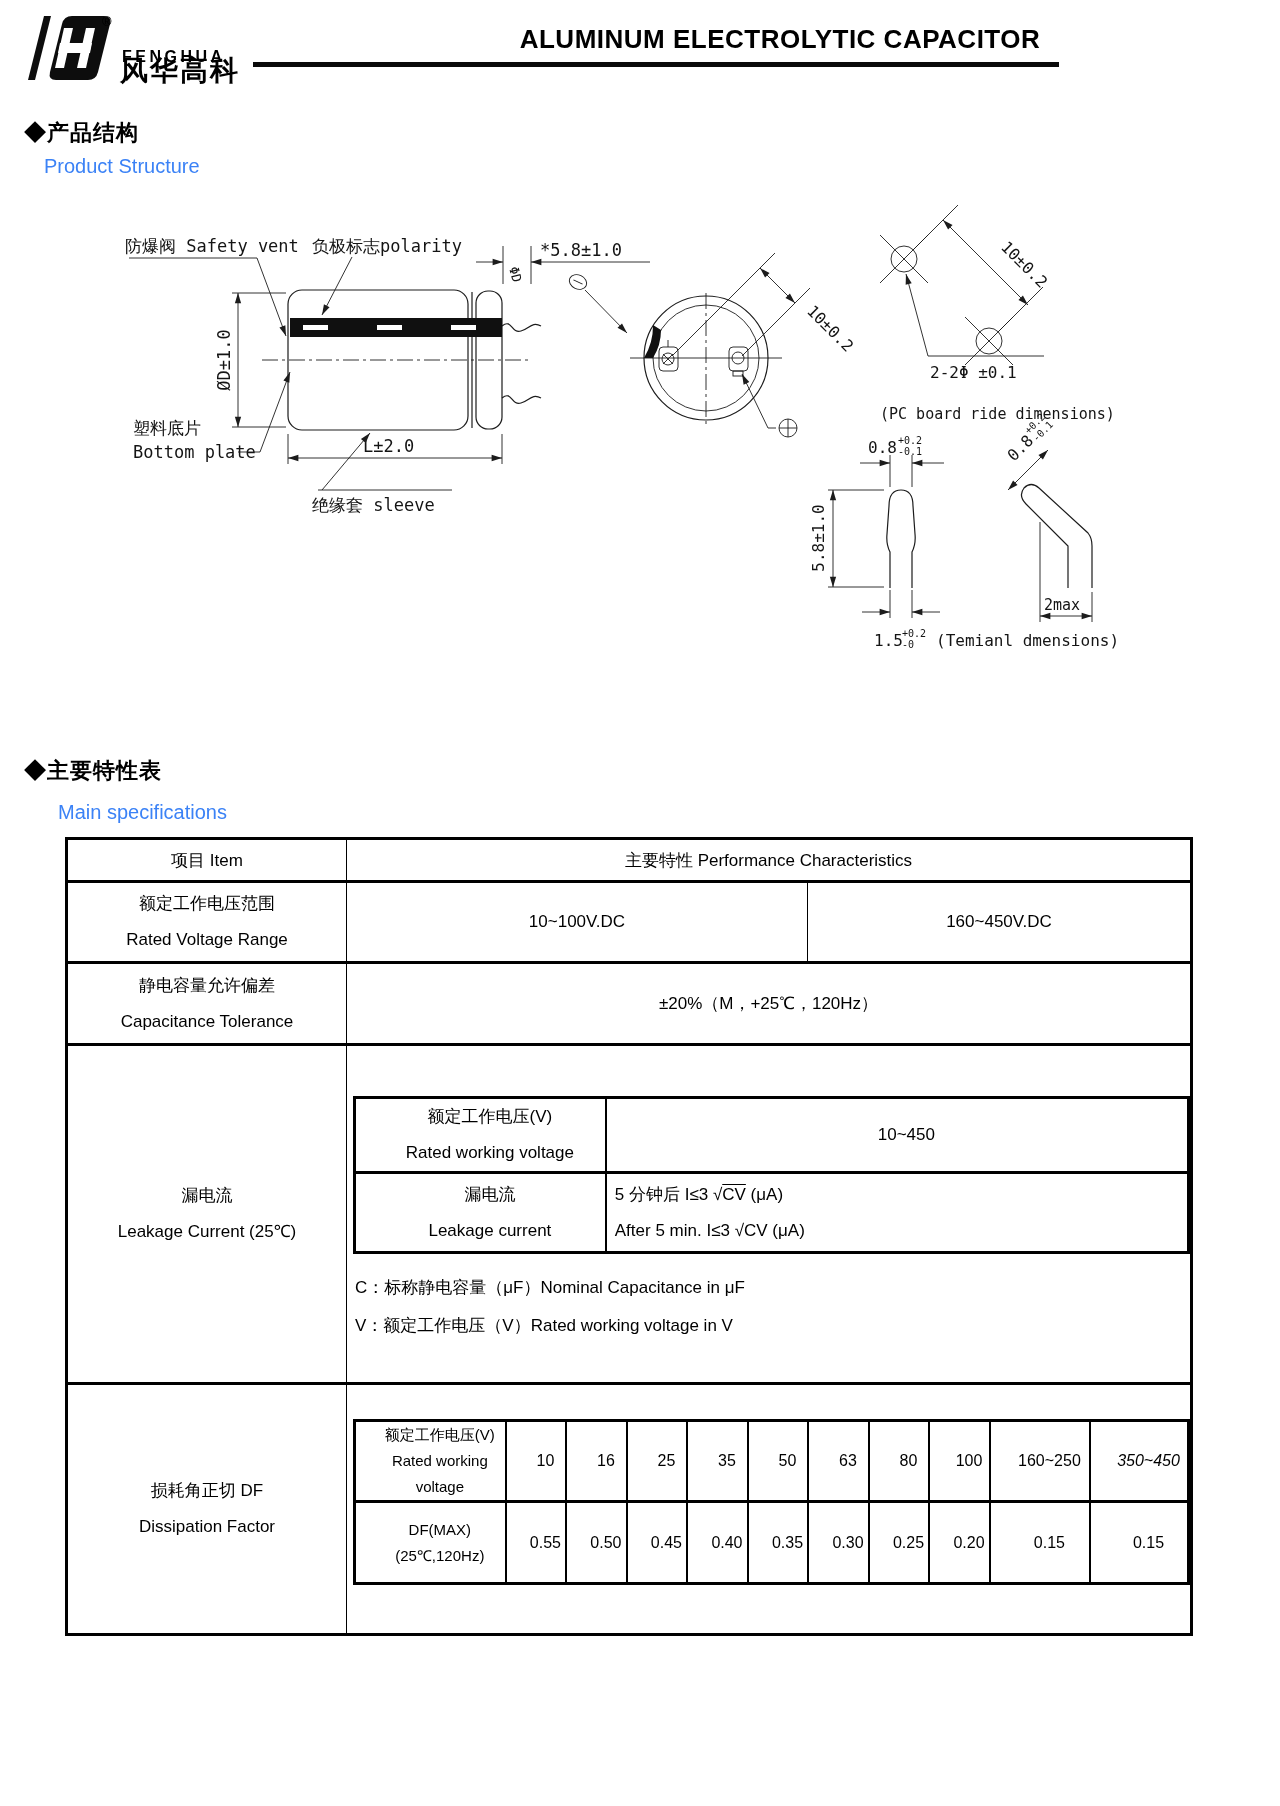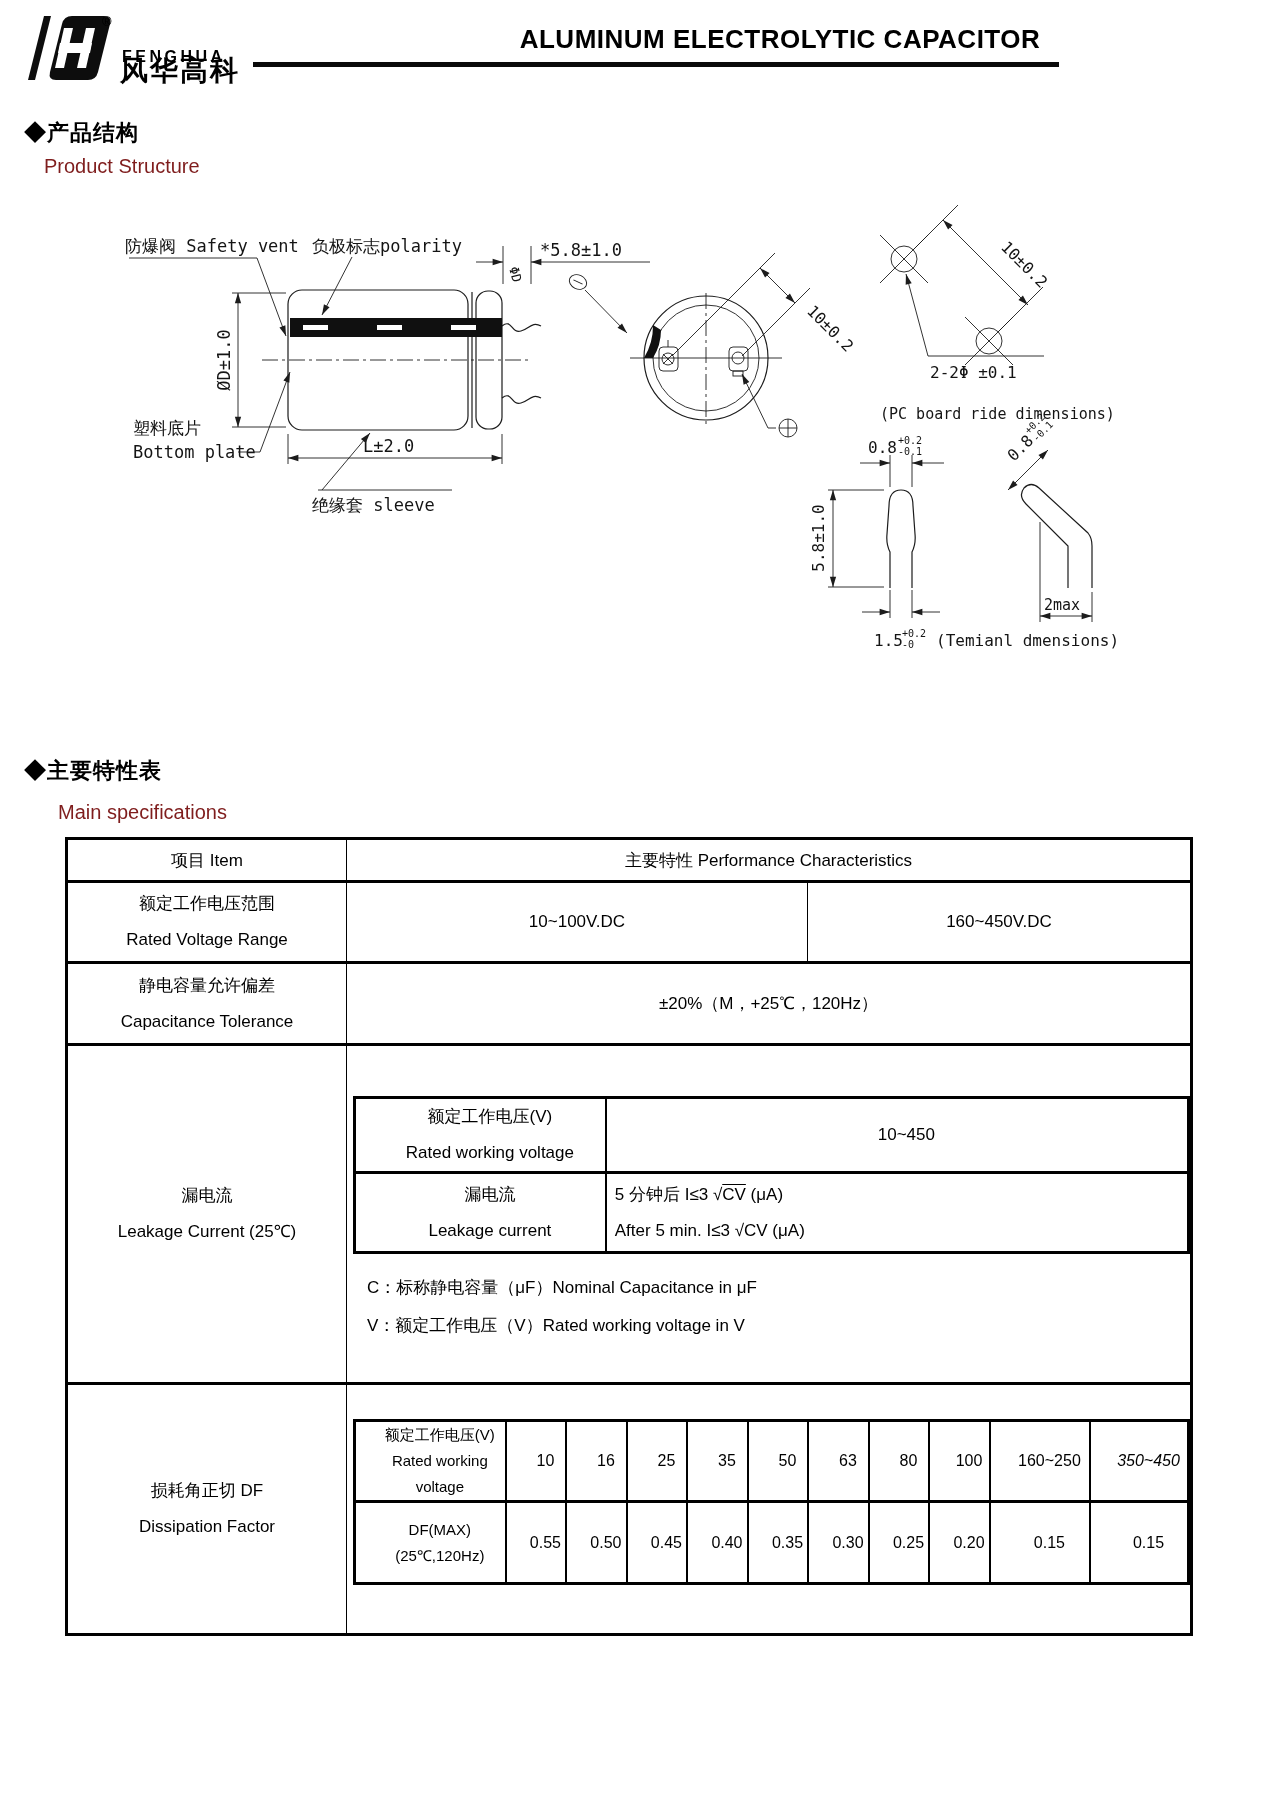--- a/index.html
+++ b/index.html
@@ -10,21 +10,21 @@
   .logo-mark{position:absolute;left:20px;top:12px;}
   .reg{position:absolute;left:102px;top:14px;font-size:13px;}
   .brand-cn{position:absolute;left:120px;top:12px;font-size:28px;font-weight:bold;letter-spacing:2px;margin-top:40px;}
   .brand-en{position:absolute;left:122px;top:48px;font-size:16px;font-weight:bold;letter-spacing:3.5px;}
   .doc-title{position:absolute;left:500px;top:24px;width:560px;text-align:center;
              font-size:26px;font-weight:bold;letter-spacing:.5px;white-space:nowrap;}
   .title-rule{position:absolute;left:253px;top:62px;width:806px;height:5px;background:#0a0a0a;}
 
   
   .sec-cn{position:absolute;font-size:22px;font-weight:600;letter-spacing:1px;}
-  .sec-en{position:absolute;font-size:20px;color:#7f1d1d;}
+  .sec-en{position:absolute;font-size:20px;color:#3b82f6;}
   .sec1-cn{left:24px;top:118px;}
   .sec1-en{left:44px;top:155px;}
   .sec2-cn{left:24px;top:756px;}
   .sec2-en{left:58px;top:801px;}
 
   
   .drawing{position:absolute;left:80px;top:200px;}
   .ln{stroke:#1c1c1c;stroke-width:1.2;fill:none;}
   .lnthin{stroke:#1c1c1c;stroke-width:.9;fill:none;}
   .dashdot{stroke:#1c1c1c;stroke-width:.9;fill:none;stroke-dasharray:16 4 3 4;}
@@ -52,21 +52,21 @@
   .df-pad{padding-top:34px !important;}
 
   .inner{border-collapse:collapse;margin-left:6px;font-size:17px;}
   .inner td{border:2px solid #000;text-align:center;vertical-align:middle;padding-left:19px;}
   .leak-table td{height:68px;}
   .leak-table tr:last-child td{height:77px;}
   .lt-c1{width:232px;}
   .lt-c2{width:568px;}
   .lt-formula{text-align:left !important;padding-left:8px !important;line-height:36px;}
   .ov{text-decoration:overline;}
-  .note{margin:22px 0 0 20px;text-align:left;font-size:17px;}
+  .note{margin:22px 0 0 8px;text-align:left;font-size:17px;}
   .note + .note{margin-top:15px;}
 
   .df-table{font-size:16px;}
   .df-table td{height:60px;line-height:26px;}
   .df-table tr:last-child td{height:79px;}
   .df-lbl{width:190px;font-size:15px;line-height:27px;}
   .df-n{width:52px;}
   .df-w1{width:104px;}
   .df-w2{width:98px;font-style:italic;}
 </style>

